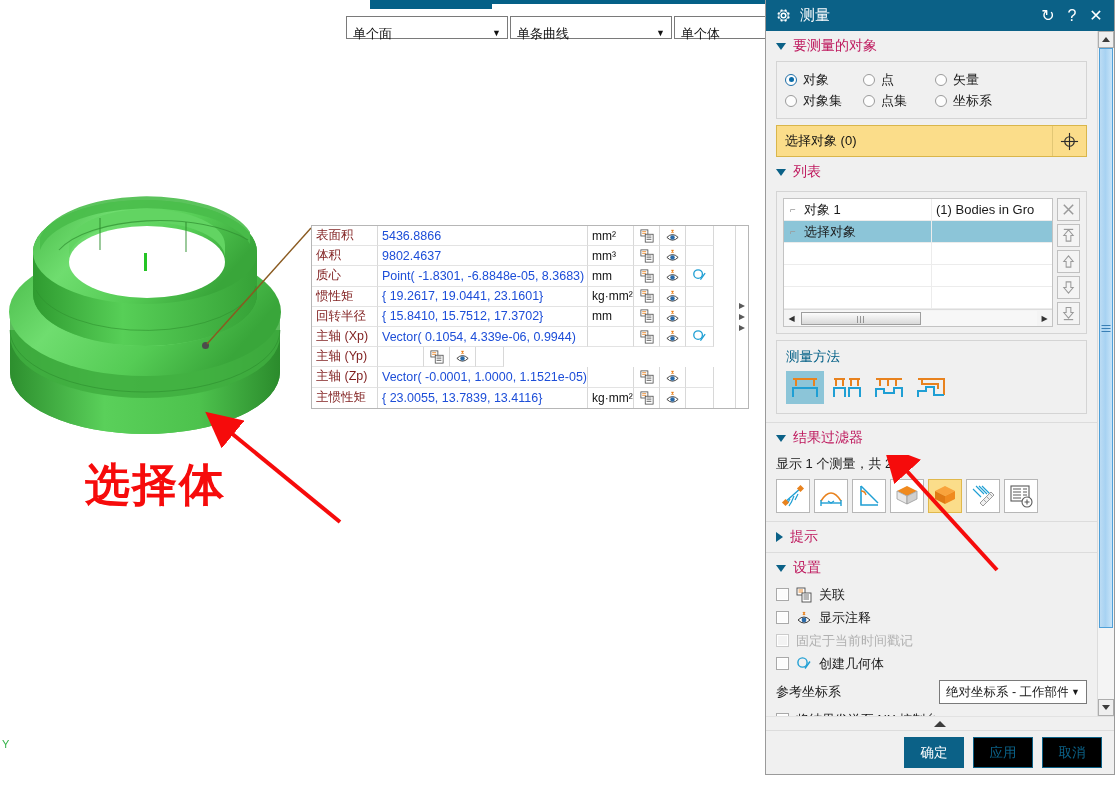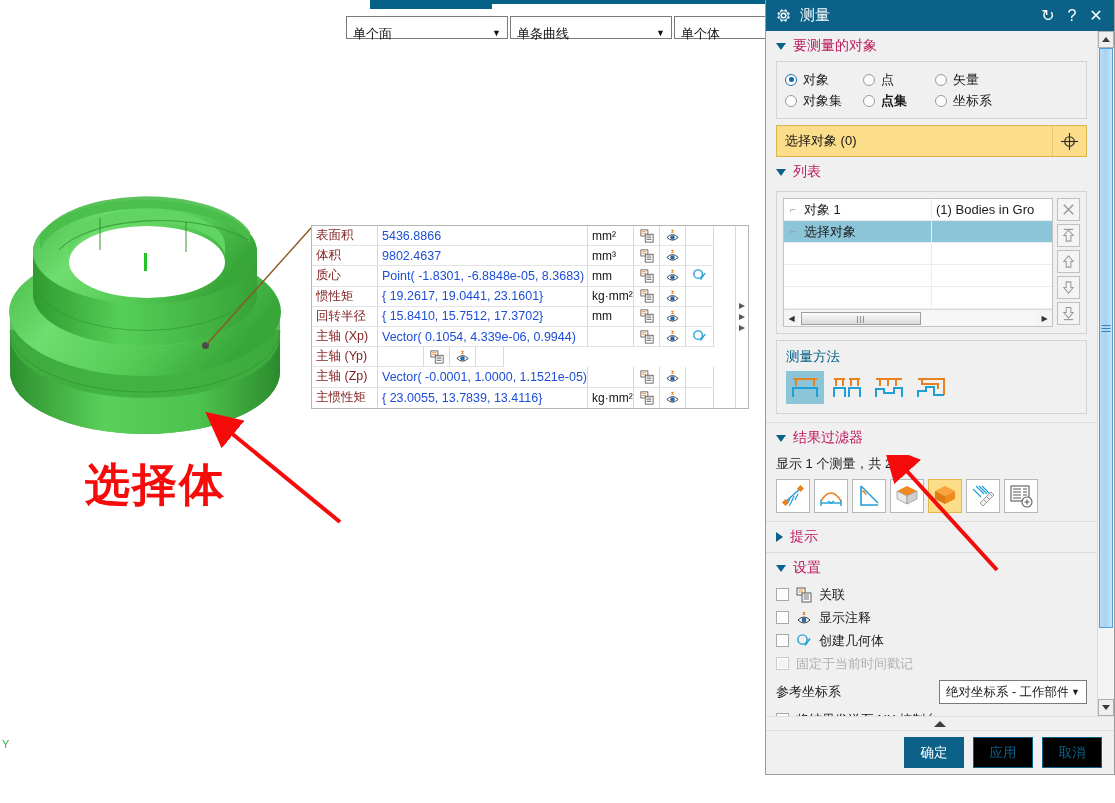--- a/index.html
+++ b/index.html
@@ -545,21 +545,21 @@
               <div class="radio" style="width: 90px;">
                 <span class="rb"></span>
                 <span class="rl">矢量</span>
               </div>
             </div>
             <div class="radiorow">
               <div class="radio" style="width: 78px; font-family: Liberation Serif, serif;">
                 <span class="rb"></span>
                 <span class="rl">对象集</span>
               </div>
-              <div class="radio" style="width: 72px; font-weight: bold;">
+              <div class="radio" style="width: 72px;">
                 <span class="rb"></span>
                 <span class="rl">点集</span>
               </div>
               <div class="radio" style="width: 90px;">
                 <span class="rb"></span>
                 <span class="rl">坐标系</span>
               </div>
             </div>
           </div>
       </div>
@@ -772,32 +772,32 @@
       <div class="setrow">
         <span class="cbx"></span>
         <svg width="16" height="16" viewBox="0 0 16 16">
           <path d="M7 2 L9 5 M9 2 L7 5" stroke="#e8821e" stroke-width="1.2"></path>
           <path d="M2 10 Q8 4 14 10 Q8 16 2 10 Z" fill="#fff" stroke="#3a3a3a" stroke-width="1"></path>
           <circle cx="8" cy="10" r="2.4" fill="#2a6aa8"></circle>
         </svg>
         <span class="lbl">显示注释</span>
       </div>
 
+      <div class="setrow dis">
+        <span class="cbx dis"></span>
+        <span class="lbl">固定于当前时间戳记</span>
+      </div>
+
       <div class="setrow">
         <span class="cbx"></span>
         <svg width="16" height="16" viewBox="0 0 16 16">
           <circle cx="6.5" cy="6.5" r="4.6" fill="none" stroke="#1f9fd4" stroke-width="1.4"></circle>
           <path d="M9 12.5 L14 5.5" stroke="#1f9fd4" stroke-width="1.4"></path>
         </svg>
         <span class="lbl">创建几何体</span>
-      </div>
-
-      <div class="setrow dis">
-        <span class="cbx dis"></span>
-        <span class="lbl">固定于当前时间戳记</span>
       </div>
 
       <div class="cfgrow">
         <span class="cl">参考坐标系</span>
         <div class="cfg-combo">
           <span class="cv">绝对坐标系 - 工作部件</span>
           <span class="arr">▼</span>
         </div>
       </div>
 

